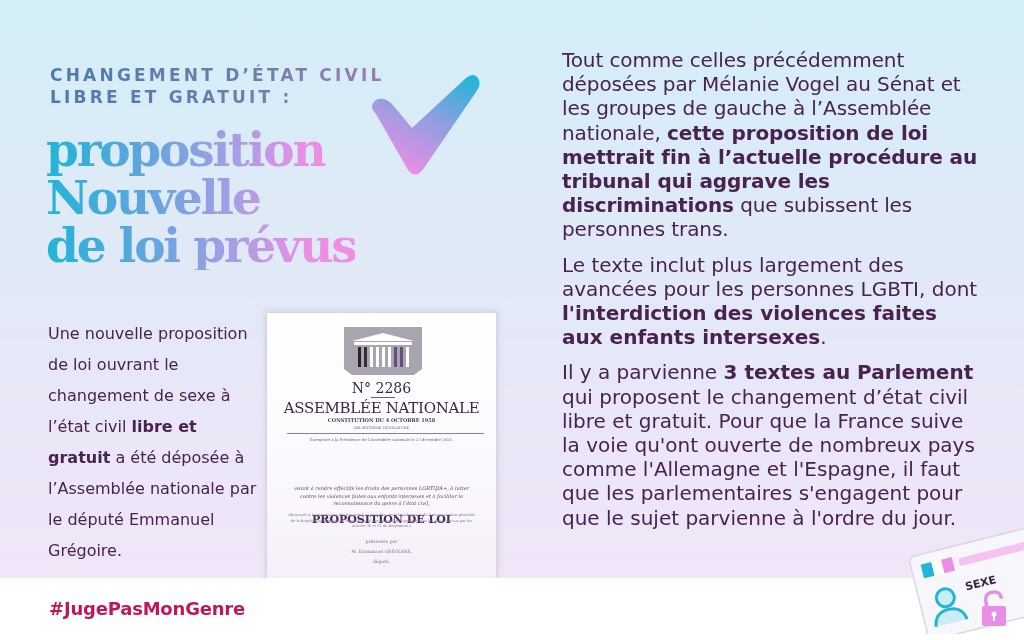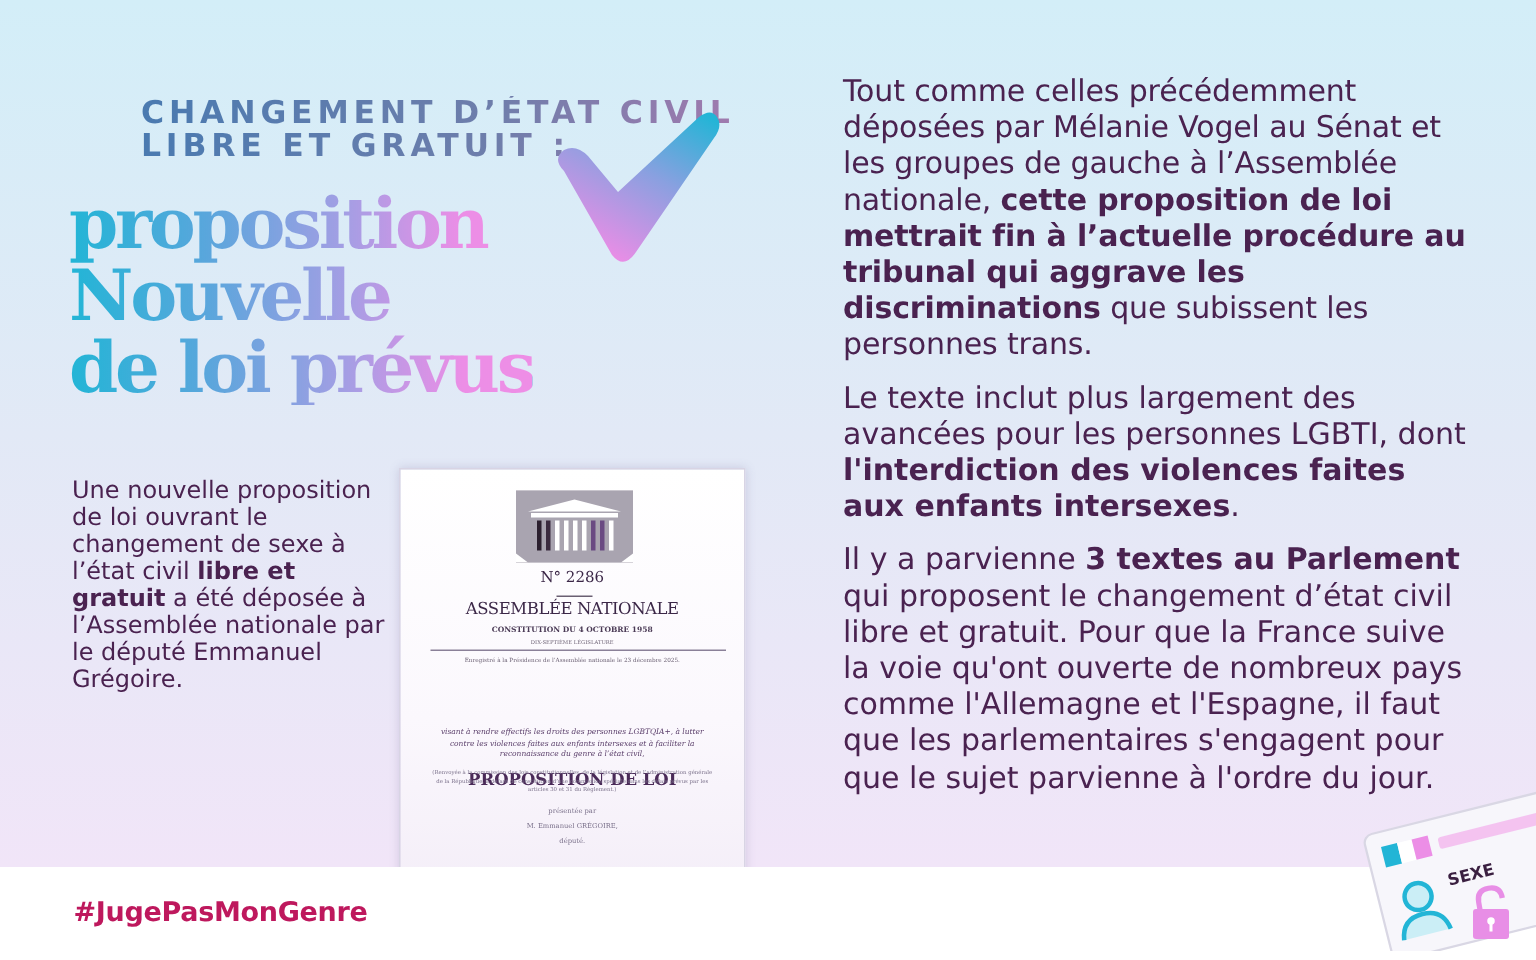--- a/index.html
+++ b/index.html
@@ -11,56 +11,55 @@
     color: #4a2250;
   }
   .panel {
     position: absolute; left: 0; top: 0; width: 1024px; height: 578px;
     background: linear-gradient(180deg, #d3eef8 0%, #e2e9f6 50%, #f1e5f8 100%);
     overflow: hidden;
   }
   .kicker {
     position: absolute; left: 50px; top: 64px;
     font-family: "DejaVu Sans", sans-serif; font-weight: bold;
-    font-size: 21px; line-height: 22px; letter-spacing: 3.2px;
+    font-size: 17px; line-height: 22px; letter-spacing: 3.2px;
     background: linear-gradient(90deg, #4a7ab0 0%, #6f7eab 60%, #a07aae 100%);
     -webkit-background-clip: text; background-clip: text; color: transparent;
     white-space: nowrap;
-    margin-left: 44px;
   }
   .title {
     position: absolute; left: 46px; top: 126px;
     font-family: "DejaVu Serif", serif; font-weight: bold;
     font-size: 47px; line-height: 48px; letter-spacing: -2.2px;
     background: linear-gradient(90deg, #22b5d6 0%, #5aa6dc 30%, #a59ee4 60%, #ec8ee6 85%, #ee8ee6 100%);
     -webkit-background-clip: text; background-clip: text; color: transparent;
     white-space: nowrap;
   }
   .title div { display: block; }
   .check { position: absolute; left: 362px; top: 70px; width: 122px; height: 112px; }
   .intro {
     position: absolute; left: 48px; top: 318px; width: 215px;
-    font-size: 16px; line-height: 18px; color: #4a2250;
+    font-size: 16px; line-height: 31px; color: #4a2250;
   }
   b, .bold { font-weight: bold; }
   .doc {
     position: absolute; left: 266px; top: 312px; width: 231px; height: 280px;
     background: linear-gradient(180deg, #ffffff 0%, #fbf8fd 60%, #f4eef8 100%);
     border: 1px solid #d8d4e4;
     box-shadow: 0 0 6px rgba(120, 110, 160, 0.25);
     font-family: "DejaVu Serif", serif; color: #4a2a58;
     text-align: center; overflow: hidden;
   }
   .doc-logo {
     position: absolute; left: 77px; top: 14px; width: 78px; height: 48px;
     background: #a9a4b0;
   }
-  .doc-num { position: absolute; left: 0; right: 0; top: 67px; font-size: 10px; color: #3b2747; }
+  .doc-num { position: absolute; left: 0; right: 0; top: 67px; font-size: 14px; color: #3b2747; }
   .doc-line-short { position: absolute; left: 104px; top: 84px; width: 24px; height: 1px; background: #6a5f72; }
-  .doc-assembly { position: absolute; left: 0; right: 0; top: 86px; font-size: 11px; letter-spacing: -0.3px; color: #3b2747; }
+  .doc-assembly { position: absolute; left: 0; right: 0; top: 86px; font-size: 15px; letter-spacing: -0.3px; color: #3b2747; }
   .doc-const { position: absolute; left: 0; right: 0; top: 104px; font-size: 5px; font-weight: bold; color: #4a3a55; }
   .doc-leg { position: absolute; left: 0; right: 0; top: 113px; font-size: 3.5px; color: #6a5f72; }
   .doc-rule { position: absolute; left: 20px; right: 12px; top: 120px; height: 1px; background: #8a8098; }
   .doc-enreg { position: absolute; left: 0; right: 0; top: 124px; font-size: 3.8px; color: #6a5f72; }
   .doc-prop { position: absolute; left: 0; right: 0; top: 157px; font-size: 11px; font-weight: bold; color: #4a2a58; margin-top: 43px; }
   .doc-visant { position: absolute; left: 22px; right: 22px; top: 172px; font-size: 5px; line-height: 7.5px; color: #5a3e6a; font-style: italic; }
   .doc-renv { position: absolute; left: 20px; right: 20px; top: 200px; font-size: 3.6px; line-height: 5.5px; color: #7a708a; }
   .doc-pres { position: absolute; left: 0; right: 0; top: 226px; font-size: 4.5px; color: #7a708a; }
   .doc-name { position: absolute; left: 0; right: 0; top: 236px; font-size: 4.5px; color: #7a708a; }
   .doc-depute { position: absolute; left: 0; right: 0; top: 246px; font-size: 4.5px; color: #7a708a; }

